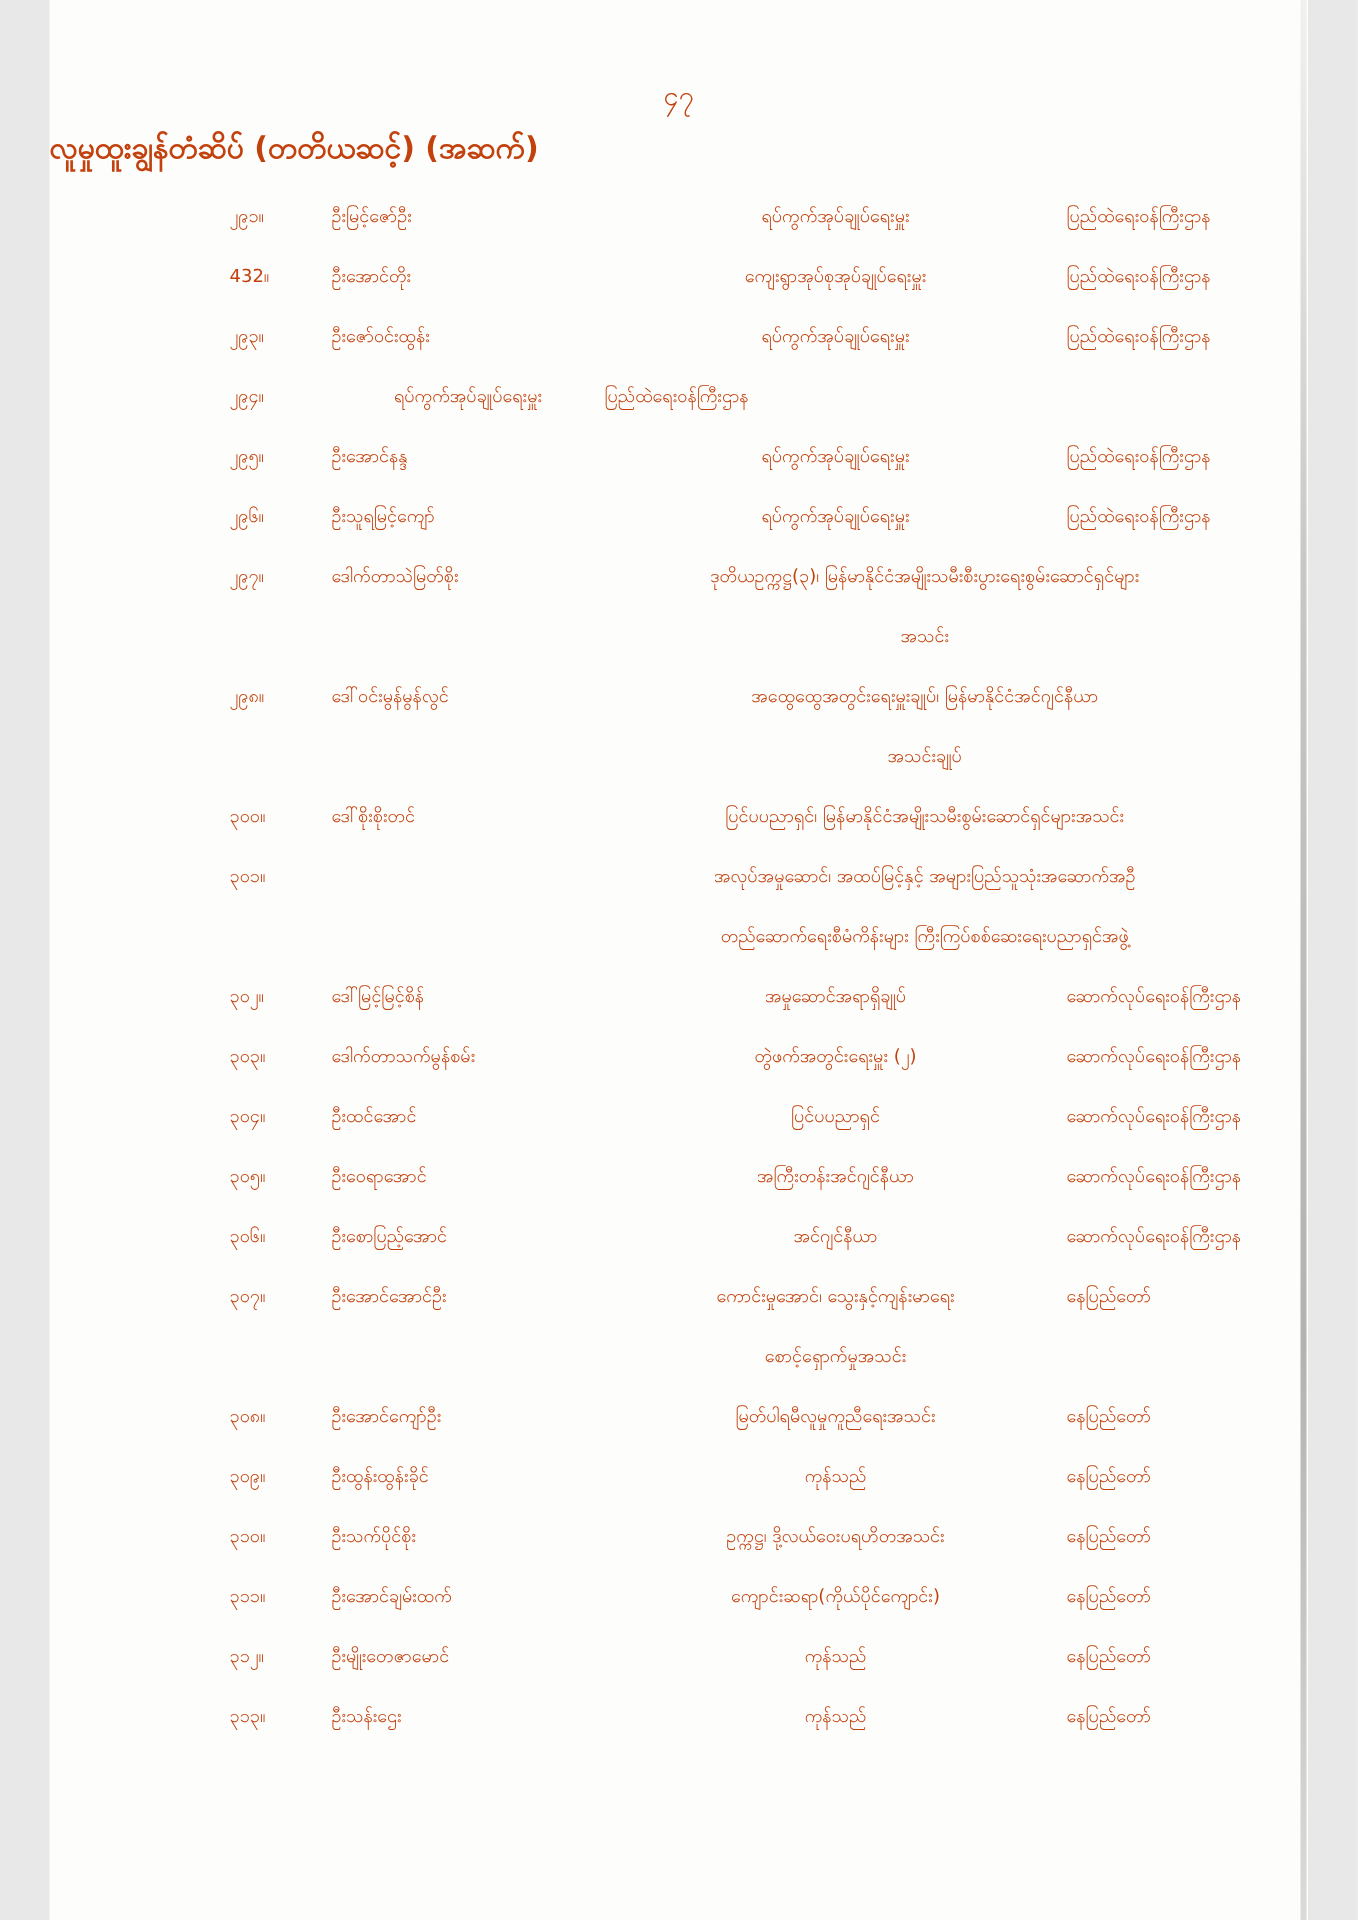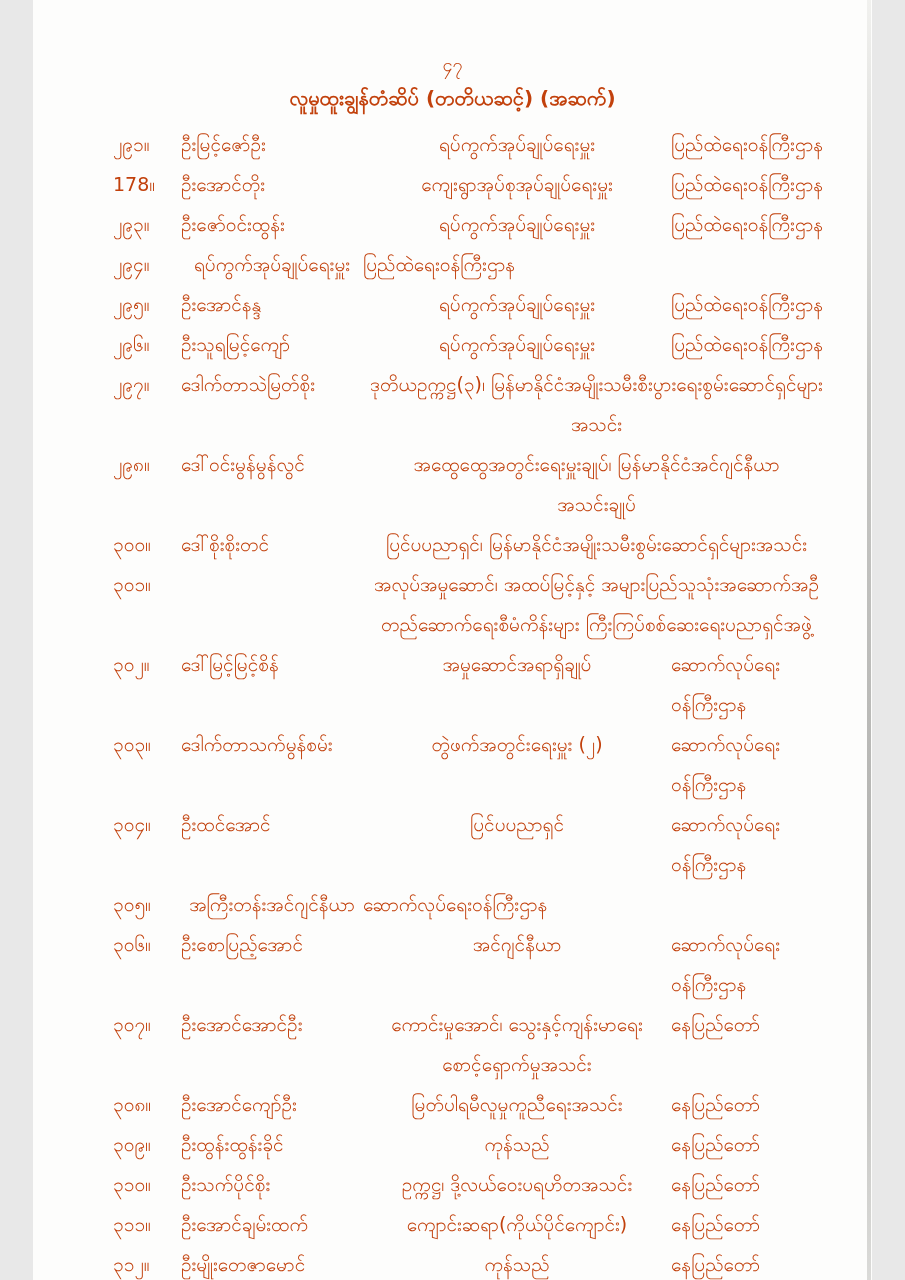--- a/index.html
+++ b/index.html
@@ -14,34 +14,35 @@
     overflow: hidden;
   }
   .page-number {
     padding-top: 50px;
     text-align: center;
     font-size: 18px;
     line-height: 30px;
   }
   .doc-title {
     margin: 0;
-    text-align: center;
+    text-align: left;
     font-size: 20px;
     font-weight: bold;
     line-height: 36px;
   }
   .rows { margin-top: 8px; }
   .row {
     display: grid;
     grid-template-columns: 68px 182px 308px 1fr;
     padding-left: 80px;
     padding-right: 42px;
-    font-size: 19px;
+    font-size: 12px;
     line-height: 40px;
     align-items: start;
+    margin-left: 40px;
   }
   .cell { min-height: 40px; }
   .cell.pos { white-space: pre-line; text-align: center; }
   .cell.pos.full { grid-column: 3 / 5; }
   .page-edge {
     position: absolute;
     top: 0;
     right: 1px;
     width: 4px;
     height: 100%;
@@ -57,21 +58,21 @@
   <h1 class="doc-title">လူမှုထူးချွန်တံဆိပ် (တတိယဆင့်) (အဆက်)</h1>
   <div class="rows" id="rows">
   <div class="row">
     <div class="cell no">၂၉၁။</div>
     <div class="cell name">ဦးမြင့်ဇော်ဦး</div>
     <div class="cell pos">ရပ်ကွက်အုပ်ချုပ်ရေးမှူး</div>
     <div class="cell org">ပြည်ထဲရေးဝန်ကြီးဌာန</div>
   </div>
 
   <div class="row">
-    <div class="cell no">178။</div>
+    <div class="cell no">432။</div>
     <div class="cell name">ဦးအောင်တိုး</div>
     <div class="cell pos">ကျေးရွာအုပ်စုအုပ်ချုပ်ရေးမှူး</div>
     <div class="cell org">ပြည်ထဲရေးဝန်ကြီးဌာန</div>
   </div>
 
   <div class="row">
     <div class="cell no">၂၉၃။</div>
     <div class="cell name">ဦးဇော်ဝင်းထွန်း</div>
     <div class="cell pos">ရပ်ကွက်အုပ်ချုပ်ရေးမှူး</div>
     <div class="cell org">ပြည်ထဲရေးဝန်ကြီးဌာန</div>
@@ -144,20 +145,21 @@
 
   <div class="row">
     <div class="cell no">၃၀၄။</div>
     <div class="cell name">ဦးထင်အောင်</div>
     <div class="cell pos">ပြင်ပပညာရှင်</div>
     <div class="cell org">ဆောက်လုပ်ရေးဝန်ကြီးဌာန</div>
   </div>
 
   <div class="row">
     <div class="cell no">၃၀၅။</div>
+    <div class="cell name">ဦးဝေရာအောင်</div>
     <div class="cell pos">အကြီးတန်းအင်ဂျင်နီယာ</div>
     <div class="cell org">ဆောက်လုပ်ရေးဝန်ကြီးဌာန</div>
   </div>
 
   <div class="row">
     <div class="cell no">၃၀၆။</div>
     <div class="cell name">ဦးစောပြည့်အောင်</div>
     <div class="cell pos">အင်ဂျင်နီယာ</div>
     <div class="cell org">ဆောက်လုပ်ရေးဝန်ကြီးဌာန</div>
   </div>

